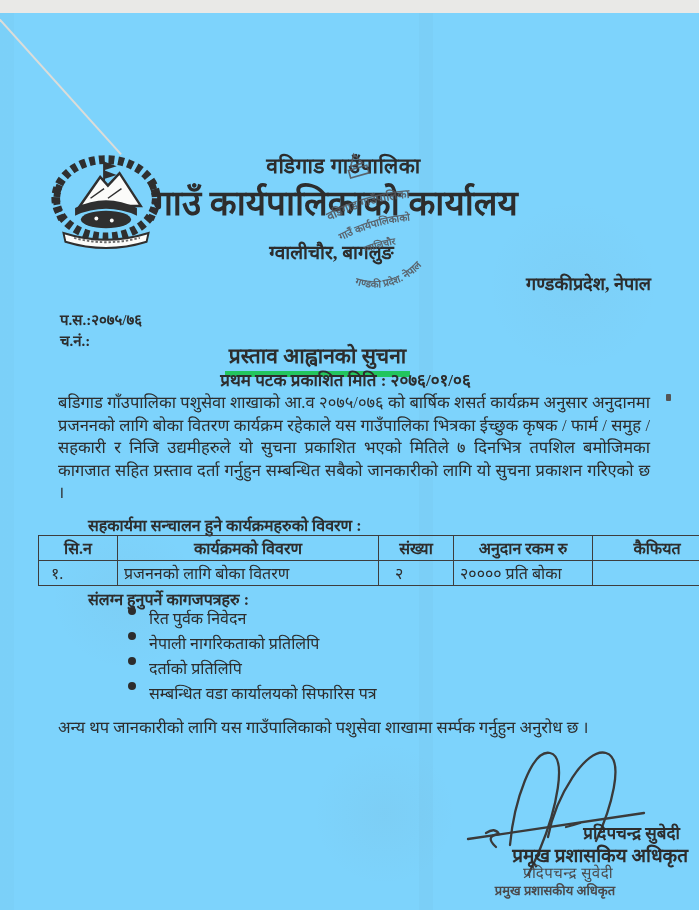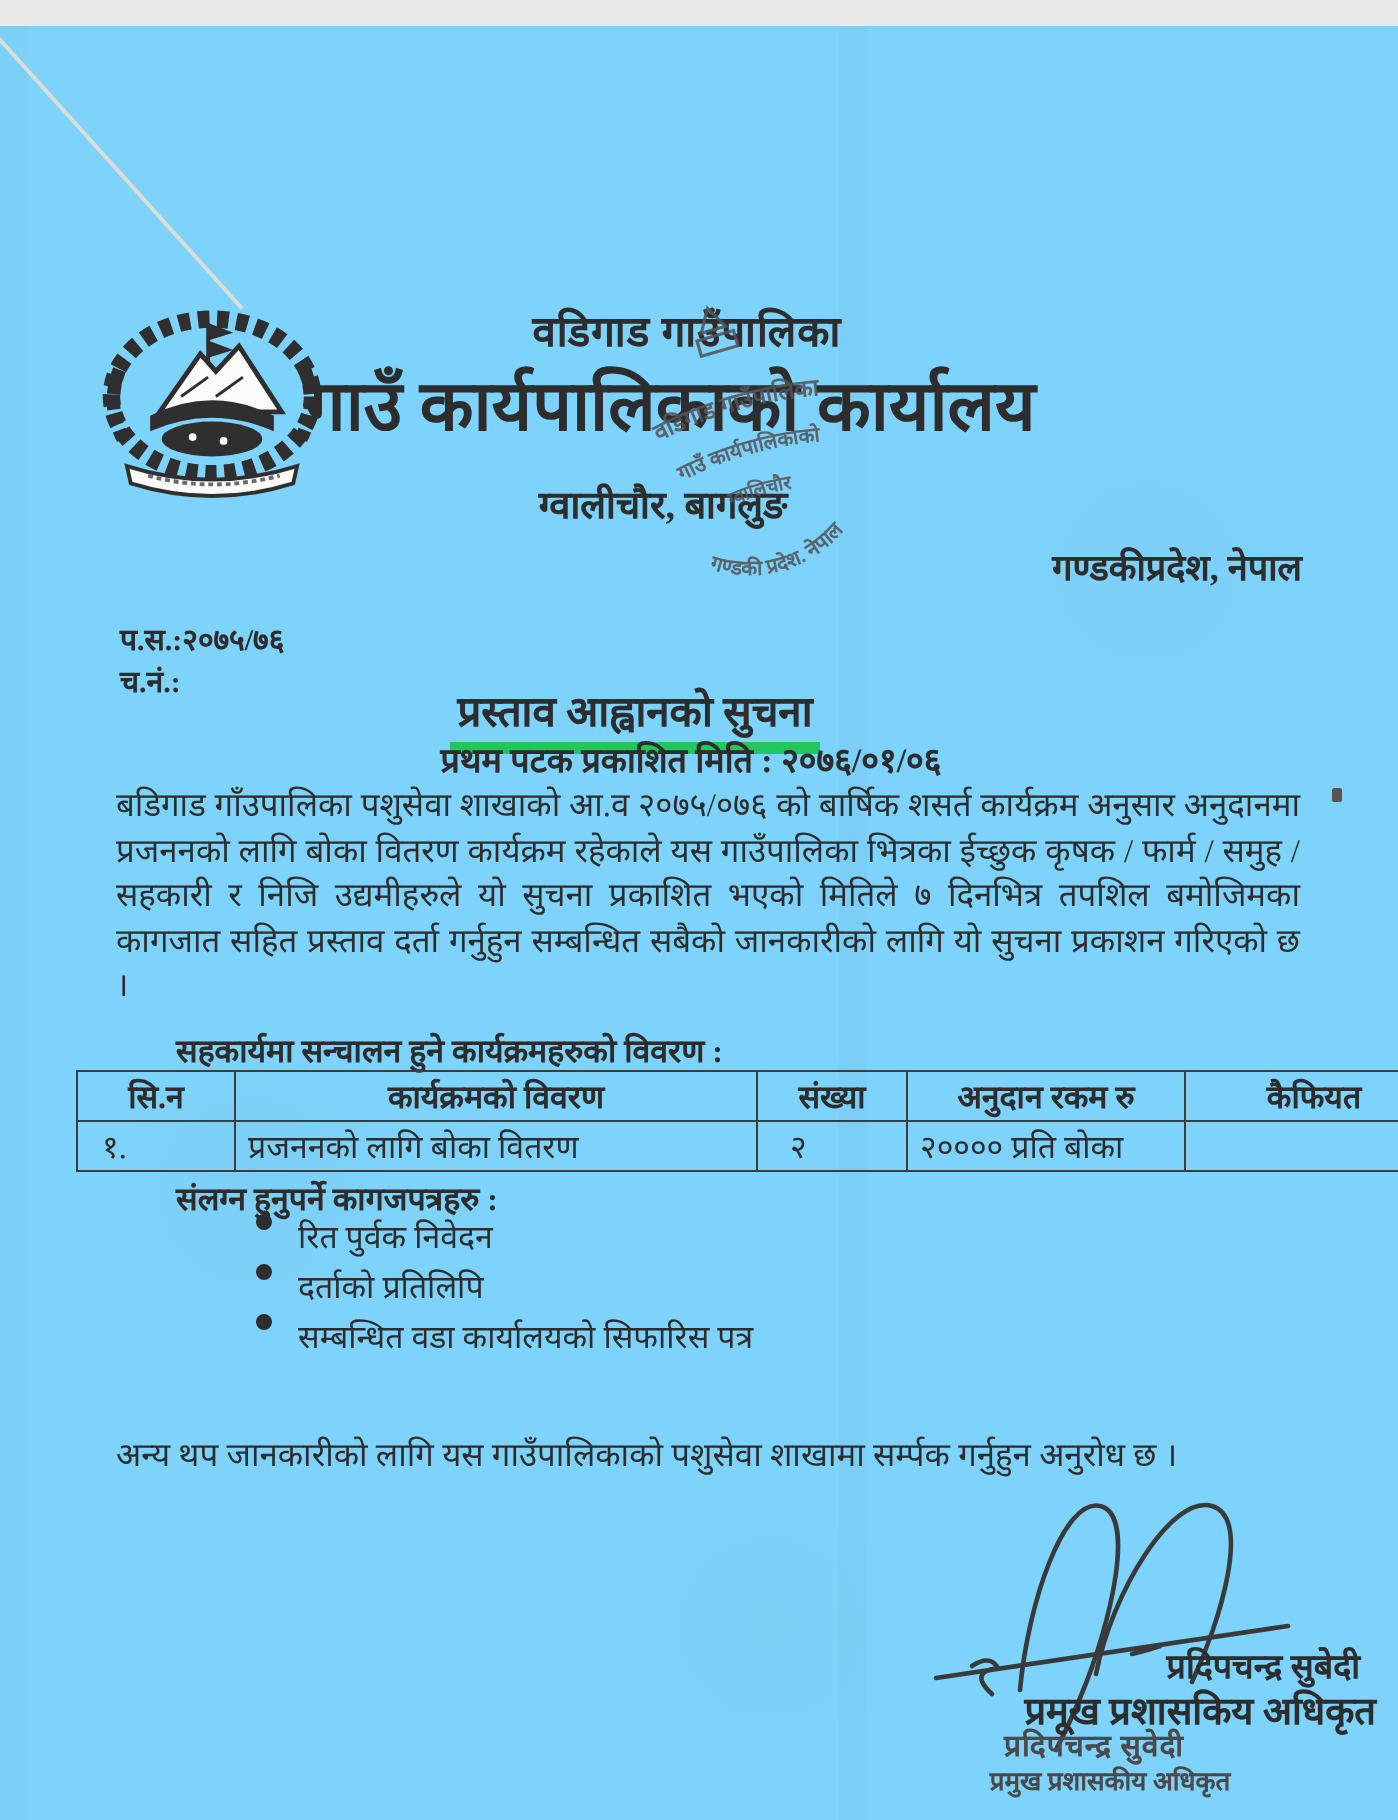--- a/index.html
+++ b/index.html
@@ -69,21 +69,21 @@
   table.prog .row .d2{padding-left:16px;}
 
   .docs-heading{position:absolute;left:88px;top:575px;font-size:16px;font-weight:700;}
   .doc-list{position:absolute;left:128px;top:594px;}
   .doc-item{display:flex;align-items:flex-start;height:25px;font-size:16px;font-weight:500;}
   .dot{width:8px;height:8px;border-radius:50%;background:#2d2d2d;margin-right:13px;flex:0 0 auto;}
 
   .sig-svg{position:absolute;left:448px;top:728px;width:210px;height:130px;overflow:visible;pointer-events:none;}
   .sig-name{position:absolute;left:430px;width:250px;top:808px;text-align:right;font-size:17px;font-weight:600;}
   .sig-desig{position:absolute;left:418px;width:270px;top:829px;text-align:right;font-size:19px;font-weight:600;}
-  .stamp-name{position:absolute;left:422px;width:250px;top:849px;text-align:center;font-size:15px;font-weight:700;color:#4a4a4c;letter-spacing:.5px;}
+  .stamp-name{position:absolute;left:443px;width:250px;top:849px;text-align:center;font-size:15px;font-weight:400;color:#4a4a4c;letter-spacing:.5px;}
   .stamp-desig{position:absolute;left:430px;width:250px;top:868px;text-align:center;font-size:13px;font-weight:700;color:#4a4a4c;}
 </style>
 </head>
 <body>
 
 <div class="page">
   <div class="scan-noise"></div>
   <div class="crease"></div>
   <div class="ink-dot"></div>
 
@@ -157,20 +157,24 @@
     </table>
 
   <div class="docs-heading">संलग्न हुनुपर्ने कागजपत्रहरु :</div>
   <div class="doc-list">
     <div class="doc-item">
       <span class="dot"></span>
       <span>रित पुर्वक निवेदन</span>
     </div>
     <div class="doc-item">
       <span class="dot"></span>
+      <span>नेपाली नागरिकताको प्रतिलिपि</span>
+    </div>
+    <div class="doc-item">
+      <span class="dot"></span>
       <span>दर्ताको प्रतिलिपि</span>
     </div>
     <div class="doc-item">
       <span class="dot"></span>
       <span>सम्बन्धित वडा कार्यालयको  सिफारिस पत्र</span>
     </div>
   </div>
 
   <div class="closing-para">अन्य थप जानकारीको लागि यस गाउँपालिकाको पशुसेवा शाखामा सर्म्पक गर्नुहुन अनुरोध छ ।</div>
 

